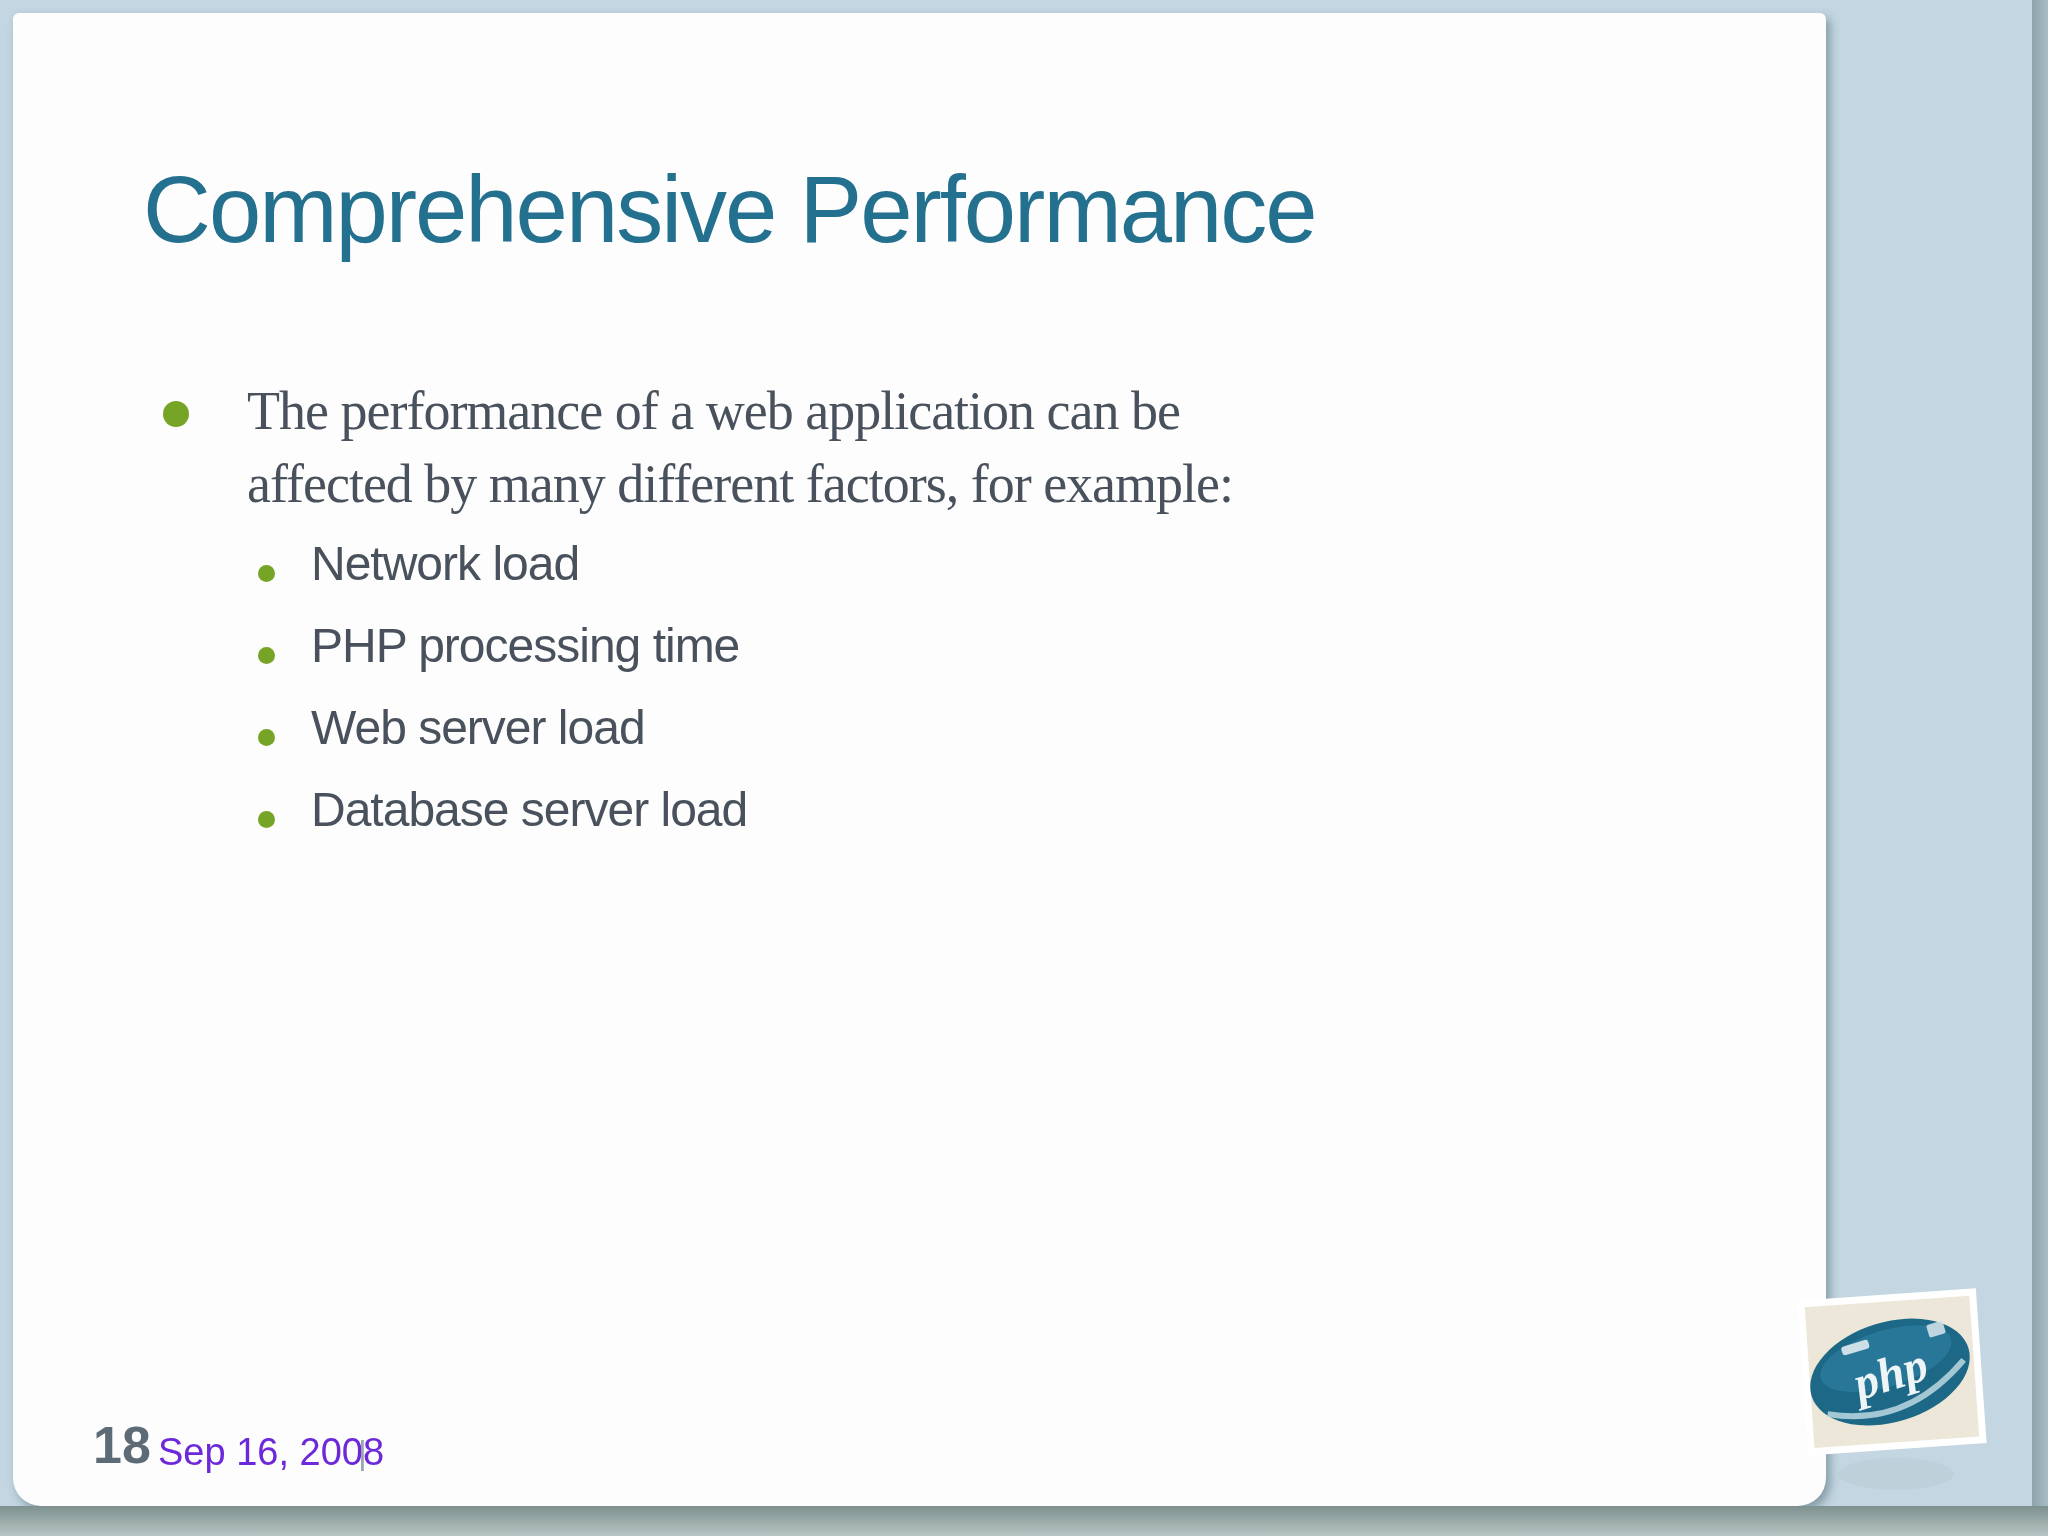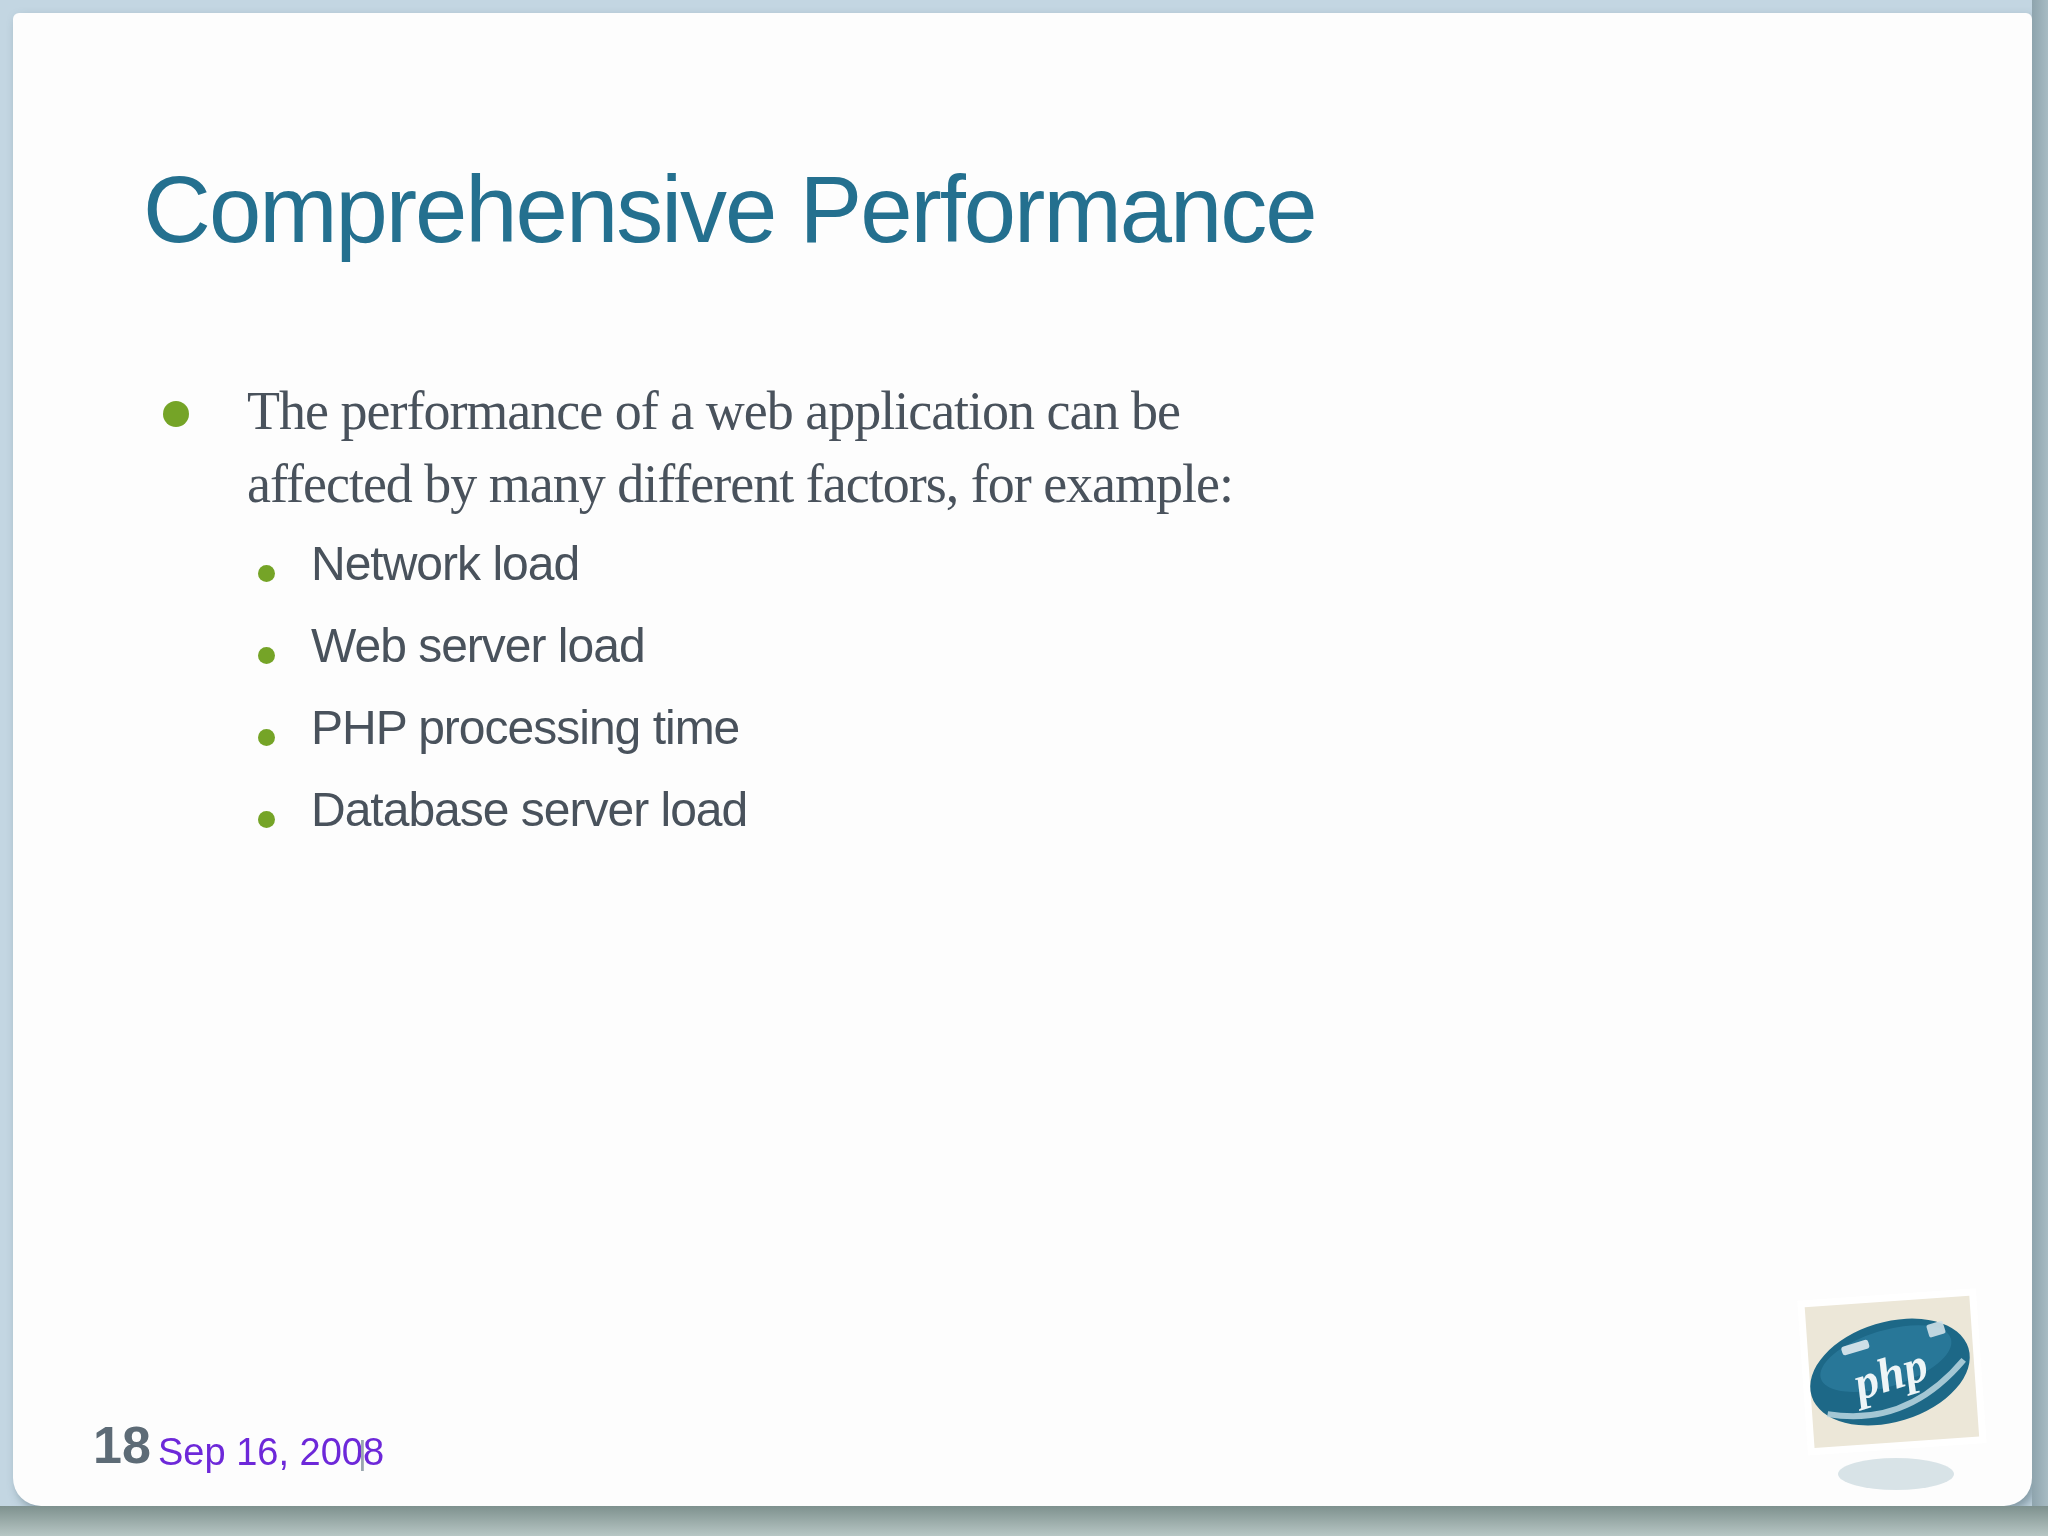--- a/index.html
+++ b/index.html
@@ -10,21 +10,21 @@
   }
   .right-strip{
     position:absolute;top:0;right:0;width:16px;height:1536px;
     background:linear-gradient(to right,#8ea4ad,#a7bbc3);
   }
   .bottom-strip{
     position:absolute;left:0;bottom:0;width:2048px;height:30px;
     background:linear-gradient(to bottom,#7e918e,#b7c6c4);
   }
   .slide{
-    position:absolute;left:13px;top:13px;width:2019px;height:1493px;
+    position:absolute;left:13px;top:13px;width:1813px;height:1493px;
     background:#fdfdfd;
     border-radius:6px 6px 28px 28px;
     box-shadow:4px 5px 10px rgba(70,95,105,0.5);
   }
   .page-title{
     position:absolute;left:130px;top:82px;
     font-size:94px;letter-spacing:-2px;line-height:1.1;
     color:#24708f;font-weight:normal;white-space:nowrap;
   }
   .bullet-row{
@@ -82,25 +82,25 @@
 affected by many different factors, for example:</div>
   </div>
 
   <ul class="sub-list">
     <li class="sub-item">
       <span class="sub-dot"></span>
       <span class="sub-text">Network load</span>
     </li>
     <li class="sub-item">
       <span class="sub-dot"></span>
-      <span class="sub-text">Web server load</span>
+      <span class="sub-text">PHP processing time</span>
     </li>
     <li class="sub-item">
       <span class="sub-dot"></span>
-      <span class="sub-text">PHP processing time</span>
+      <span class="sub-text">Web server load</span>
     </li>
     <li class="sub-item">
       <span class="sub-dot"></span>
       <span class="sub-text">Database server load</span>
     </li>
   </ul>
 
 
   <div class="footer-page">18</div>
   <div class="footer-date">Sep 16, 2008</div>

